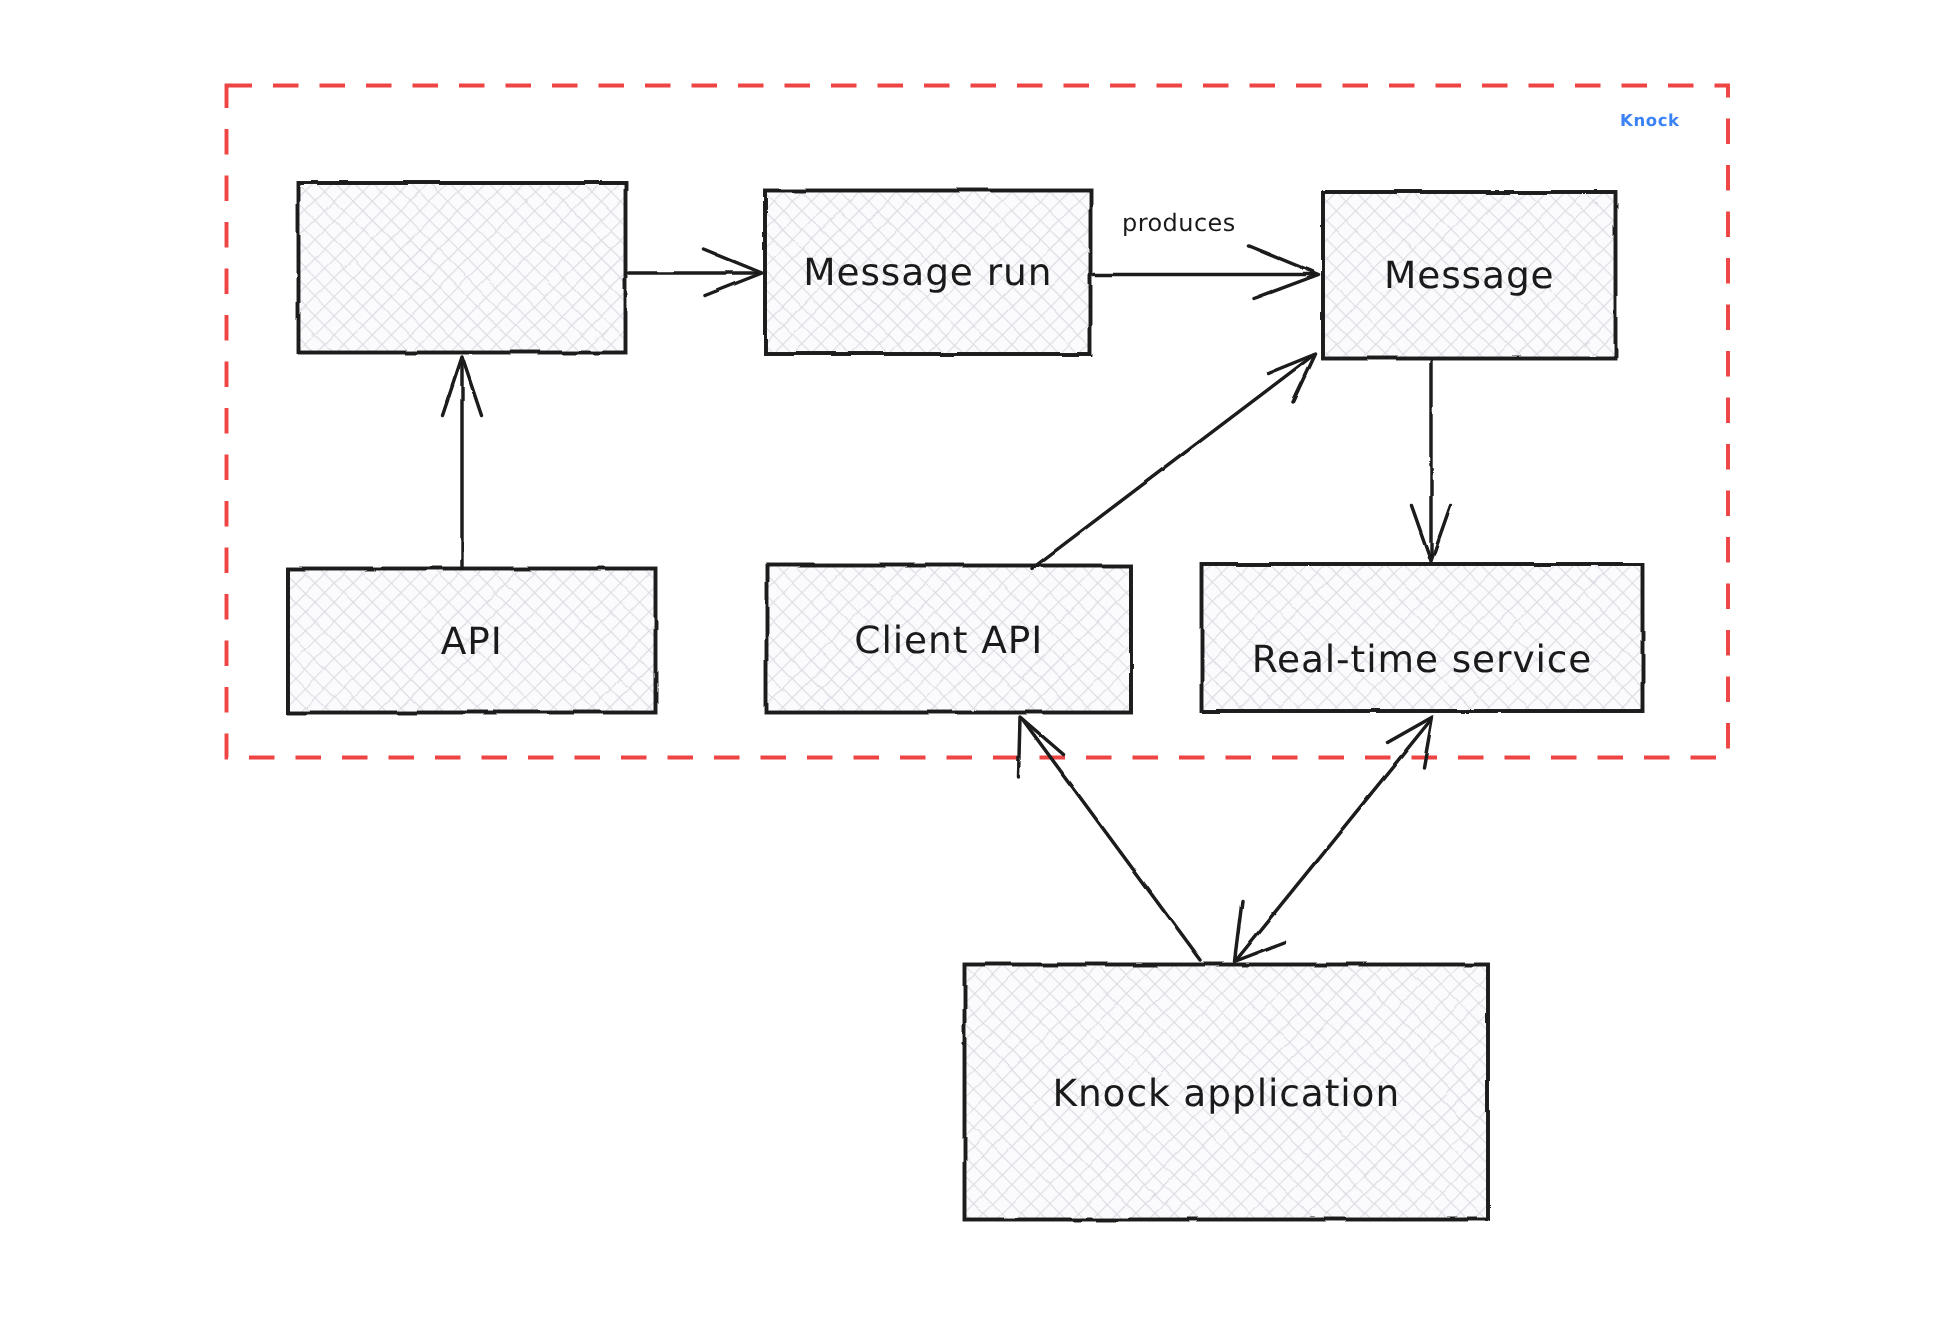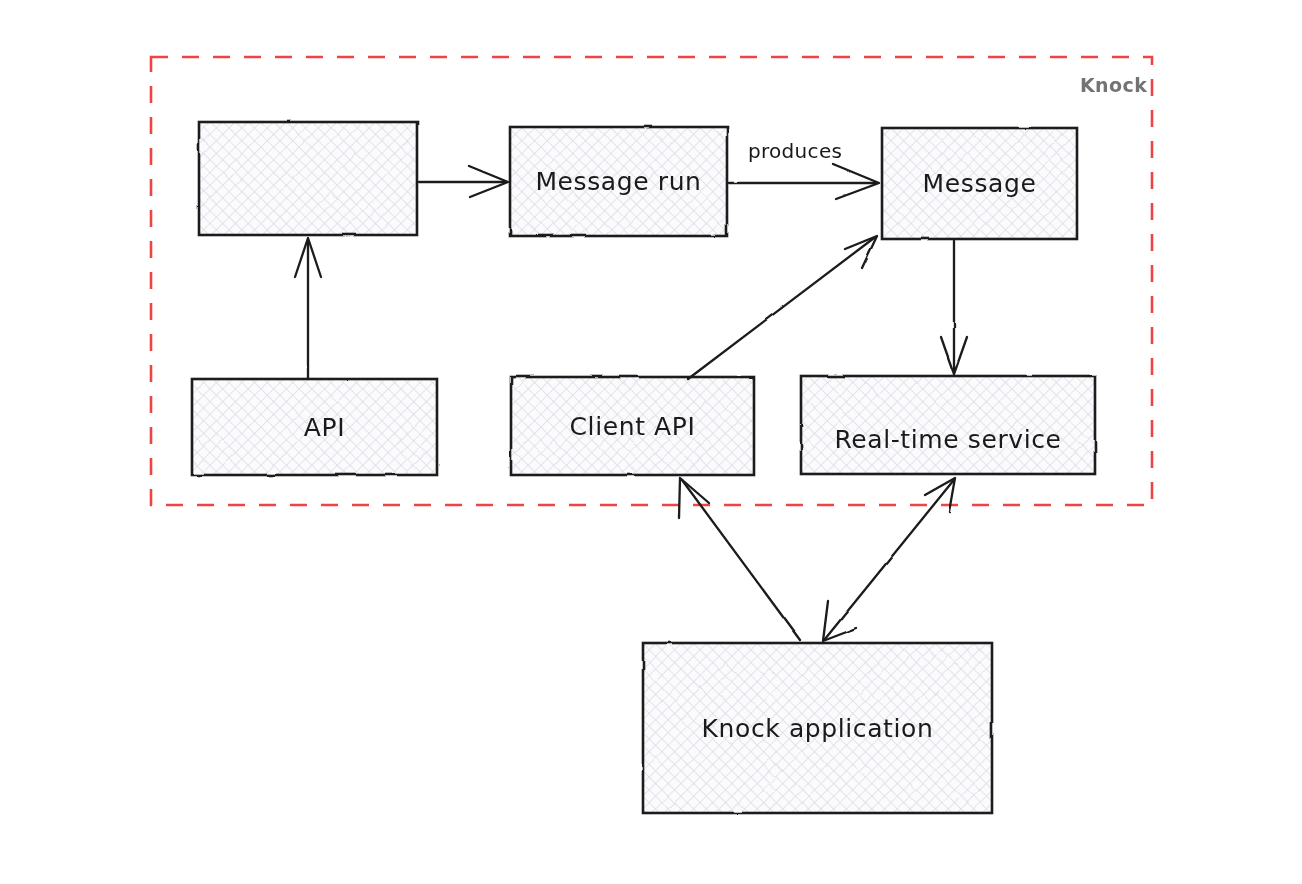--- a/index.html
+++ b/index.html
@@ -32,29 +32,29 @@
     font-family: "DejaVu Sans", sans-serif;
     font-size: 25px;
     letter-spacing: 0.6px;
     line-height: 1.32;
     pointer-events: none;
   }
   .edge-label {
     position: absolute;
     color: #1a1a1a;
     font-family: "DejaVu Sans", sans-serif;
-    font-size: 20px;
+    font-size: 16px;
     letter-spacing: 0.3px;
     white-space: nowrap;
   }
   .group-label {
     position: absolute;
-    color: #737373;
+    color: #3b82f6;
     font-family: "DejaVu Sans", sans-serif;
-    font-size: 19px;
+    font-size: 11px;
     font-weight: 600;
     letter-spacing: 0.4px;
     white-space: nowrap;
   }
 </style>
 </head>
 <body>
 
 <div id="canvas">
 
@@ -123,21 +123,21 @@
         <path d="M828 601 L823 641 L857 628"></path>
       </g>
     </g>
   </svg>
 
 
   <div class="box-label" style="left:510px; top:127px; width:217px; height:109px;">Message run</div>
 
   <div class="box-label" style="left:882px; top:128px; width:195px; height:111px;text-align:center;">Message</div>
 
-  <div class="box-label" style="left:192px; top:379px; width:245px; height:96px;margin-left:10px;">API</div>
+  <div class="box-label" style="left:192px; top:379px; width:245px; height:96px;">API</div>
 
   <div class="box-label" style="left:511px; top:377px; width:243px; height:98px;">Client API</div>
 
   <div class="box-label" style="left:801px; top:376px; width:294px; height:126px;">Real-time service</div>
 
   <div class="box-label" style="left:643px; top:643px; width:349px; height:170px;">Knock application</div>
 
   <div class="edge-label" style="left:748px; top:139px;">produces</div>
 
   <div class="group-label" style="left:1080px; top:74px;">Knock</div>

